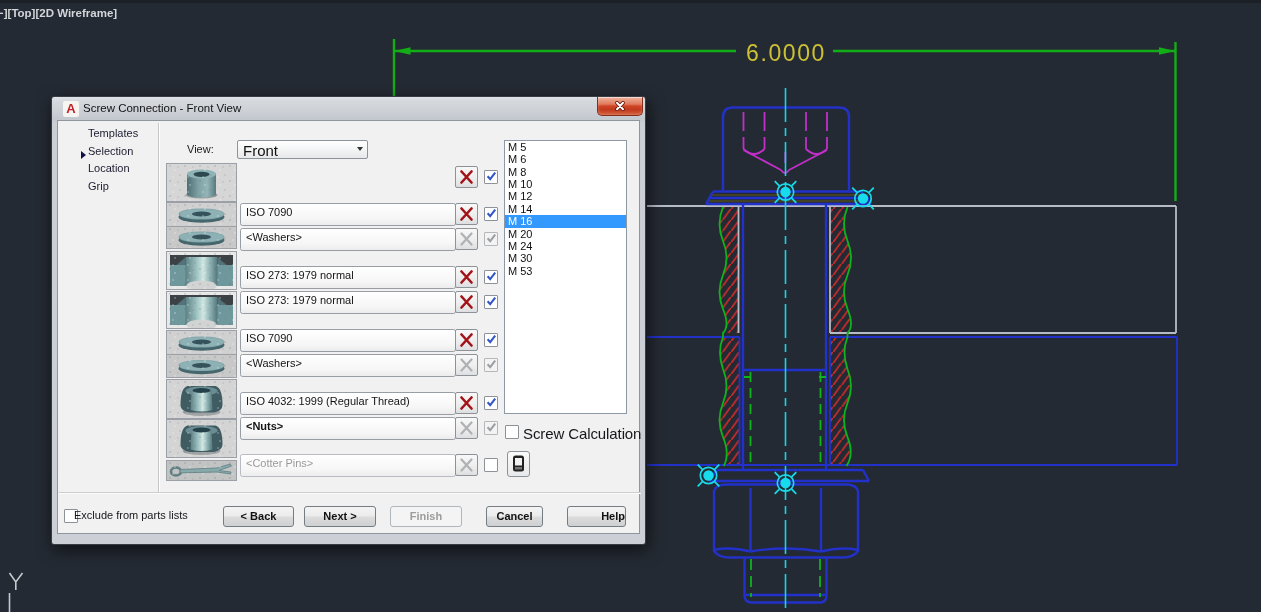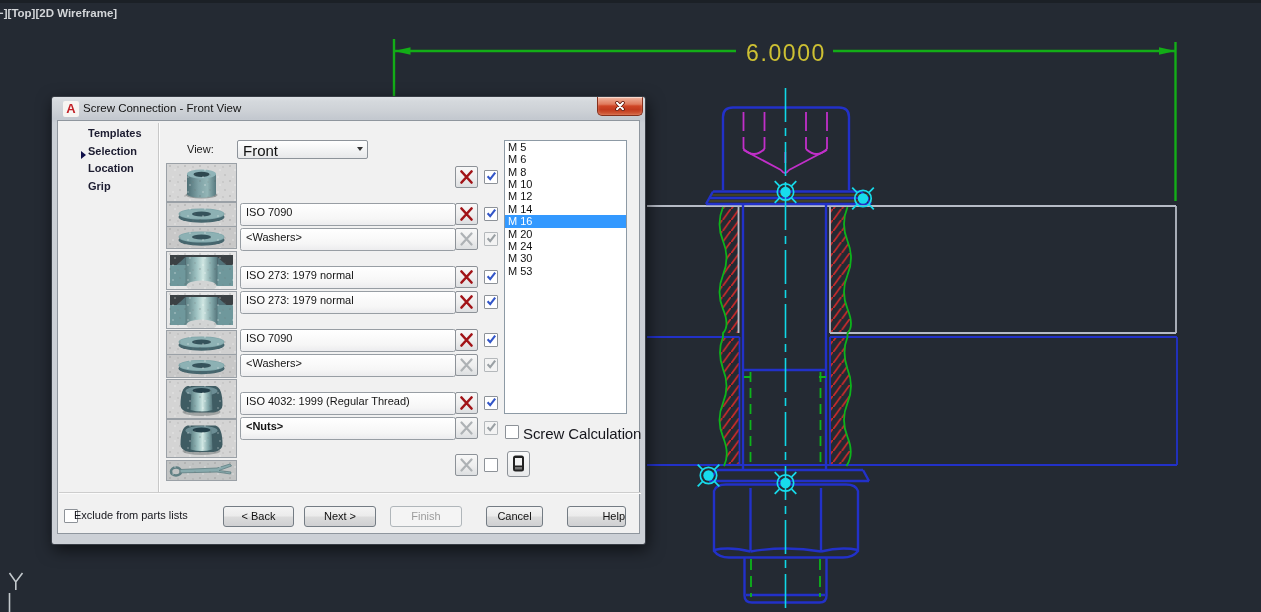--- a/index.html
+++ b/index.html
@@ -15,21 +15,21 @@
 #aicon{position:absolute;left:11px;top:4px;width:16px;height:16px;background:#f7f5f2;border-radius:2px;
  color:#c22026;font-weight:bold;font-size:13px;line-height:16px;text-align:center;}
 #closebtn{position:absolute;left:545px;top:0px;width:44px;height:18px;
  background:linear-gradient(180deg,#f0b49e 0%,#e0795c 40%,#cf4526 50%,#c23a1e 70%,#d4603c 100%);
  border:1px solid #84301c;border-top:none;border-radius:0 1px 5px 5px;
  color:#fff;text-align:center;
  box-shadow:inset 0 1px 0 rgba(255,255,255,.45), inset 0 0 3px rgba(255,255,255,.3);}
 #closebtn svg{margin-top:3px;}
 #client{position:absolute;left:5px;top:23px;width:581px;height:412px;background:#f1f1f1;
  border:1px solid #8f969e;}
-.nav{position:absolute;left:36px;font-size:11px;color:#1c1c30;font-weight:bold;}
+.nav{position:absolute;left:36px;font-size:11px;color:#1c1c30;}
 #navarrow{position:absolute;left:29px;top:54px;width:0;height:0;
  border-left:5px solid #10104a;border-top:4px solid transparent;border-bottom:4px solid transparent;}
 #vsep{position:absolute;left:106px;top:26px;width:1px;height:369px;background:#c8c8c8;border-right:1px solid #fdfdfd;}
 #hsep{position:absolute;left:7px;top:395px;width:582px;height:1px;background:#cdcdcd;border-bottom:1px solid #fbfbfb;}
 #viewlbl{position:absolute;left:135px;top:46px;font-size:11px;color:#1a1a1a;}
 #combo{position:absolute;left:185px;top:43px;width:129px;height:17px;border:1px solid #8d939a;border-radius:2px;
  background:linear-gradient(#fff,#f1f2f3 60%,#e7e8ea);font-size:15px;color:#111;}
 #combo .ct{position:absolute;left:5px;top:1px;}
 #combo .ca{position:absolute;right:4px;top:6px;width:0;height:0;border-top:4px solid #333;
  border-left:3.5px solid transparent;border-right:3.5px solid transparent;}
@@ -60,21 +60,21 @@
 .li{height:12.36px;line-height:12.4px;padding-left:3px;white-space:pre;}
 .li.sel{background:#3399ff;color:#fff;}
 #scalc{position:absolute;left:453px;top:328px;width:12px;height:12px;border:1px solid #8d9298;background:#fff;border-radius:1px;}
 #scalclbl{position:absolute;left:471px;top:328px;font-size:15px;color:#16161c;letter-spacing:-0.1px;}
 #cotbtn{position:absolute;left:455px;top:354px;width:21px;height:24px;border:1px solid #8d9298;border-radius:3px;
  background:linear-gradient(#fafafa,#e8e9ea);}
 #excb{position:absolute;left:12px;top:412px;width:12px;height:12px;border:1px solid #8d9298;background:#fff;border-radius:1px;}
 #exlbl{position:absolute;left:22px;top:412px;font-size:11px;color:#16161c;}
 .btn{position:absolute;top:409px;height:19px;border:1px solid #747c84;border-radius:3px;
  background:linear-gradient(#f4f4f4,#ebebeb 48%,#dcdcdc 52%,#cfd0d2);
- font-size:11px;color:#111;text-align:center;line-height:19px;}
+ font-size:11px;color:#111;text-align:center;line-height:19px;font-weight:bold;}
 .btn.dis{border-color:#b0b6ba;background:#f4f4f4;color:#9c9c9c;}
 
 </style></head>
 <body>
 <svg id="cad" width="1261" height="612" viewBox="0 0 1261 612">
  <defs>
   <pattern id="hat" patternUnits="userSpaceOnUse" width="8.5" height="11">
     <line x1="-2.5" y1="15" x2="11" y2="-4" stroke="#ce2a2a" stroke-width="1.6"></line>
   </pattern>
  </defs>
@@ -298,20 +298,21 @@
 <div class="xbtn" style="top:320px;">
       <svg width="15" height="14" viewBox="0 0 15 14">
         <path d="M2.5,1.5 L12.5,12.5 M12.5,1.5 L2.5,12.5" stroke="#aeb2b5" stroke-width="2.2" stroke-linecap="round"></path>
       </svg>
     </div>
 <div class="cb dis" style="top:324px;">
       <svg width="13" height="13" viewBox="0 0 13 13">
         <path d="M2.6,6.2 L5.2,9.2 L10.2,2.6" stroke="#9aa0a4" stroke-width="2.1" fill="none"></path>
       </svg>
     </div>
+<div class="fld dis" style="top:357px;">&lt;Cotter Pins&gt;</div>
 <div class="xbtn" style="top:357px;">
       <svg width="15" height="14" viewBox="0 0 15 14">
         <path d="M2.5,1.5 L12.5,12.5 M12.5,1.5 L2.5,12.5" stroke="#aeb2b5" stroke-width="2.2" stroke-linecap="round"></path>
       </svg>
     </div>
 <div class="cb" style="top:361px;"></div>
 <div class="ic" style="top:66px;height:37px;">
       <svg width="69" height="37" viewBox="0 0 69 37">
         <defs>
           <linearGradient id="cyl1" x1="0" y1="0" x2="1" y2="0">

